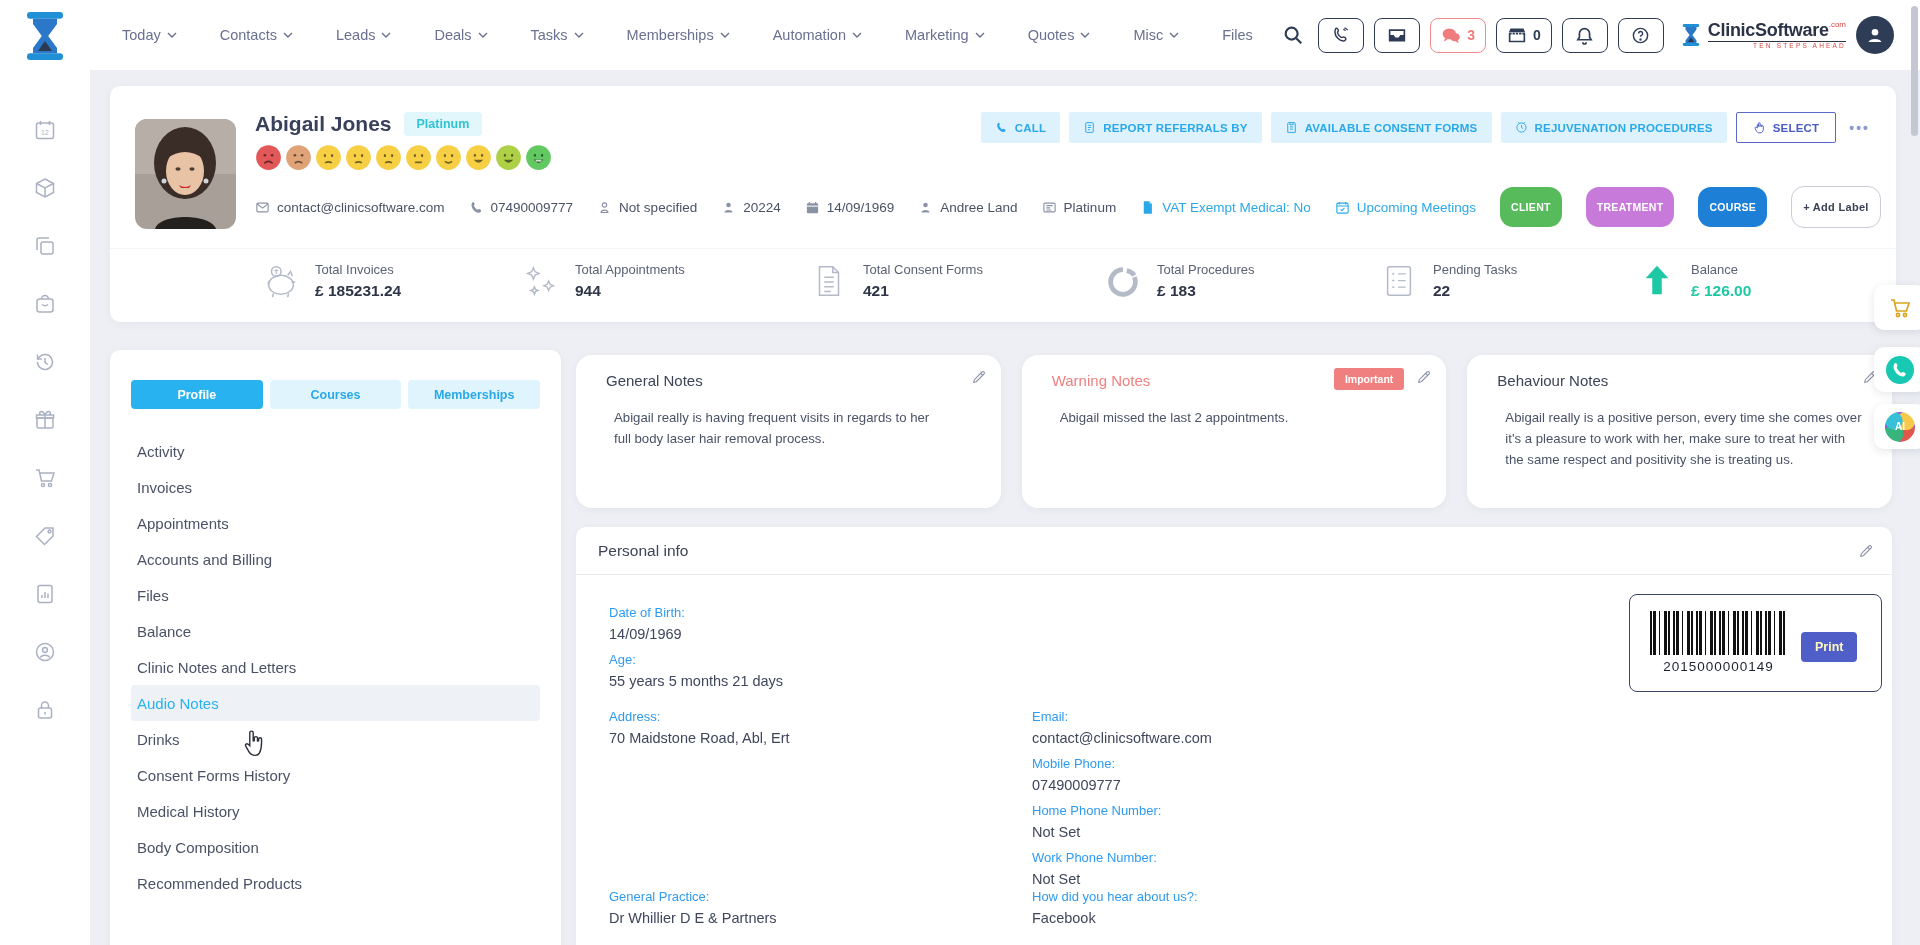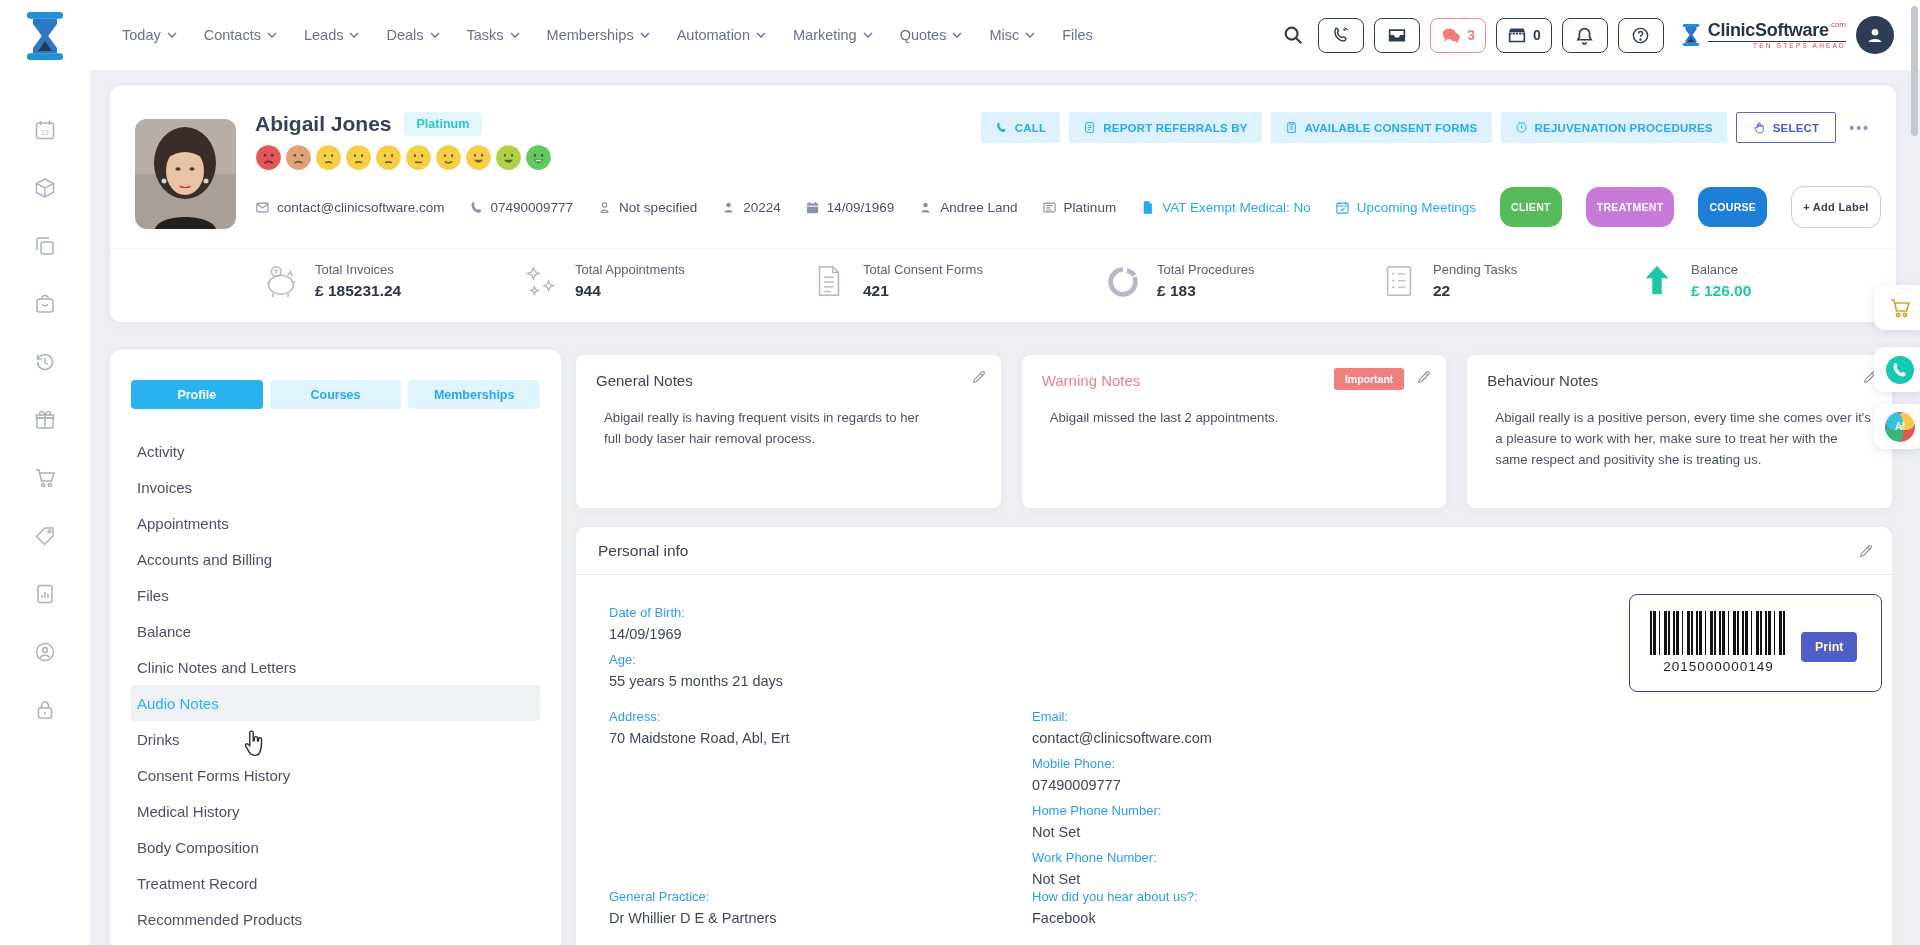--- a/index.html
+++ b/index.html
@@ -10,21 +10,21 @@
 
   
   .rail { position:absolute; left:0; top:0; width:90px; height:945px; background:#fff; z-index:5; }
   .rail-logo { margin:10px auto 0; width:48px; height:52px; }
   .rail-icons { display:flex; flex-direction:column; align-items:center; gap:34px; margin-top:56px; }
   .rail-ic { width:24px; height:24px; color:#aab1c2; cursor:pointer; }
 
   
   .topbar { position:absolute; left:90px; top:0; right:0; height:70px; background:#fff; z-index:4;
     display:flex; align-items:center; }
-  .nav { display:flex; align-items:center; gap:27px; margin-left:32px; }
+  .nav { display:flex; align-items:center; gap:43px; margin-left:32px; }
   .nav-item { display:flex; align-items:center; gap:6px; color:#6a7090; font-size:14.5px; cursor:pointer; }
   .nav-item svg { width:10px; height:6px; stroke:#6a7090; }
   .tb-right { position:absolute; right:26px; top:0; height:70px; display:flex; align-items:center; gap:10px; }
   .tb-btn { height:35px; min-width:46px; padding:0 10px; border:1.6px solid #2e3d55; border-radius:8px;
     background:#fff; display:flex; align-items:center; justify-content:center; gap:6px; cursor:pointer;
     color:#2e3d55; font-size:14px; font-weight:bold; }
   .tb-btn.salmon { border-color:#f08a8a; color:#f07d7d; }
   .tb-search { width:30px; height:30px; color:#2e3d55; cursor:pointer; display:flex; align-items:center; justify-content:center; }
   .logo-lockup { display:flex; align-items:center; gap:6px; margin-left:6px; cursor:pointer; }
   .logo-text { line-height:1; }
@@ -76,21 +76,21 @@
   .tab { flex:1; height:29px; border-radius:4px; background:#dff4fd; color:#2aa9ea; font-size:12.5px; font-weight:bold;
     display:flex; align-items:center; justify-content:center; cursor:pointer; }
   .tab.active { background:#29b2f0; color:#fff; }
   .menu { margin-top:24px; padding:0 21px; }
   .menu-item { height:36px; display:flex; align-items:center; padding-left:6px; font-size:15px; color:#4b5266;
     border-radius:4px; cursor:pointer; }
   .menu-item.active { background:#eef1f5; color:#29b2f0; }
 
   
   .notes-row { position:absolute; left:486px; top:285px; width:1316px; display:flex; gap:21px; }
-  .note-card { flex:1; height:153px; position:relative; padding:17px 20px; background:#fff; border-radius:8px;
+  .note-card { flex:1; height:153px; position:relative; padding:17px 30px; background:#fff; border-radius:16px;
     box-shadow:0 2px 8px rgba(40,50,80,.05); }
   .note-title { font-size:15px; color:#3c4456; }
   .note-title.warn { color:#f08080; }
   .note-text { font-size:13.2px; color:#4a5266; line-height:1.6; margin-top:18px; padding-left:8px; }
   .note-edit { position:absolute; top:14px; right:14px; width:16px; height:16px; color:#8a92a6; cursor:pointer; }
   .imp-badge { position:absolute; top:13px; right:42px; background:#f08080; color:#fff; font-size:10.5px; font-weight:bold;
     padding:5px 11px; border-radius:3px; }
 
   
   .personal-card { position:absolute; left:486px; top:457px; width:1316px; height:470px; }
@@ -638,21 +638,20 @@
       <div class="menu-item">Appointments</div>
       <div class="menu-item">Accounts and Billing</div>
       <div class="menu-item">Files</div>
       <div class="menu-item">Balance</div>
       <div class="menu-item">Clinic Notes and Letters</div>
       <div class="menu-item active">Audio Notes</div>
       <div class="menu-item">Drinks</div>
       <div class="menu-item">Consent Forms History</div>
       <div class="menu-item">Medical History</div>
       <div class="menu-item">Body Composition</div>
-      <div class="menu-item">Treatment Record</div>
       <div class="menu-item">Recommended Products</div>
     </div>
   </section>
 
   <div class="notes-row">
     <div class="note-card">
       <div class="note-title">General Notes</div>
       <svg class="note-edit" viewBox="0 0 24 24" fill="none" stroke="currentColor" stroke-width="1.6">
           <path d="M4 20l1-4L16.5 4.5a2.1 2.1 0 0 1 3 3L8 19z"></path>
           <path d="M14.5 6.5l3 3"></path>

